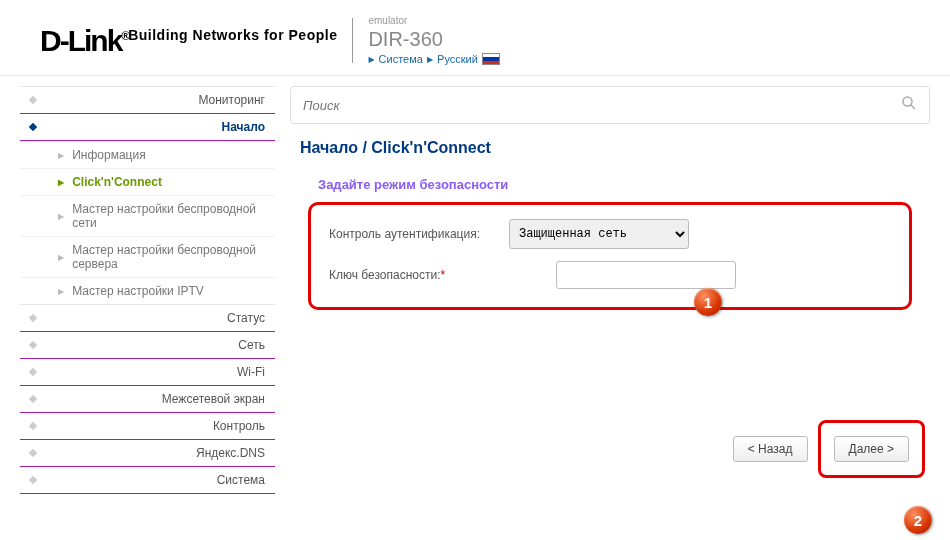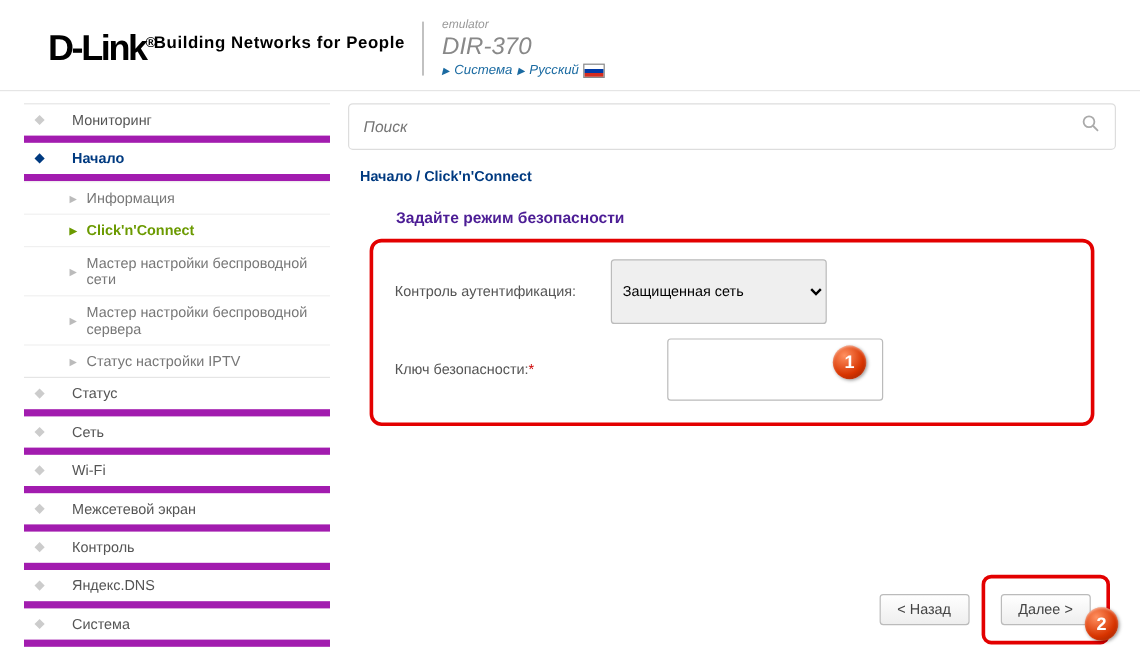--- a/index.html
+++ b/index.html
@@ -4,77 +4,77 @@
 <style>
 * { box-sizing: border-box; margin: 0; padding: 0; }
 body { font-family: Arial, sans-serif; font-size: 12px; background: #fff; width: 950px; height: 540px; position: relative; overflow: hidden; }
 
 .header { display: flex; align-items: center; padding: 15px 20px 10px 40px; border-bottom: 1px solid #e5e5e5; gap: 15px; }
 .logo-block { display: flex; }
 .logo-text { font-family: Arial Black, Arial, sans-serif; font-size: 30px; font-weight: 900; letter-spacing: -2px; color: #000; line-height: 0.9; position: relative; }
 .logo-text sup { font-size: 12px; vertical-align: super; }
 .logo-sub { font-size: 14px; font-weight: bold; color: #000; letter-spacing: 0.5px; }
 .vr { width: 1px; background: #999; height: 45px; }
-.model-block { display: flex; flex-direction: column; gap: 2px; font-style: italic; }
+.model-block { display: flex; flex-direction: column; gap: 2px; }
 .emulator-label { font-size: 10px; color: #999; }
 .model-name { font-size: 20px; color: #888; }
 .crumbs { font-size: 11px; color: #1a6aa1; display: flex; align-items: center; gap: 4px; }
 .crumbs .tri { color: #1a6aa1; font-size: 8px; }
 .flag { display: inline-block; width: 18px; height: 12px; background: linear-gradient(to bottom, #fff 0 33%, #0039a6 33% 66%, #d52b1e 66% 100%); border: 1px solid #888; vertical-align: middle; }
 
 .layout { display: flex; }
 
 .sidebar { width: 280px; padding: 10px 5px 10px 20px; }
 .nav-top { list-style: none; border-top: 1px solid #e5e5e5; }
-.nav-top > li { border-bottom: 6px solid #a21caf; padding: 6px 10px; color: #555; cursor: pointer; display: flex; align-items: center; gap: 24px; }
+.nav-top > li { border-bottom: 1px solid #a21caf; padding: 6px 10px; color: #555; cursor: pointer; display: flex; align-items: center; gap: 24px; justify-content: space-between; }
 .nav-top > li.expanded { color: #003a80; font-weight: bold; }
 .nav-top .diamond { width: 6px; height: 6px; background: #ccc; transform: rotate(45deg); flex-shrink: 0; }
 .nav-top li.expanded .diamond { background: #003a80; }
 .nav-sub { list-style: none; border-bottom: 1px solid #e5e5e5; }
 .nav-sub li { padding: 6px 10px 6px 38px; color: #777; cursor: pointer; display: flex; align-items: center; gap: 8px; border-top: 1px solid #f0f0f0; font-weight: normal; }
 .nav-sub li.active { color: #6b9a00; font-weight: bold; }
 .nav-sub li .tri { color: #bbb; font-size: 8px; }
 .nav-sub li.active .tri { color: #6b9a00; }
 
 .main { flex: 1; padding: 10px 20px 0 10px; position: relative; }
 .search-box { border: 1px solid #ddd; border-radius: 4px; padding: 8px 12px; display: flex; align-items: center; justify-content: space-between; margin-bottom: 15px; }
 .search-box input { border: none; outline: none; font-size: 13px; color: #404040; font-style: italic; width: 90%; }
 .search-icon { color: #aaa; font-size: 16px; }
 
-.breadcrumb { color: #003a80; font-size: 12px; font-weight: bold; margin: 10px 0 20px 10px; }
-.section-title { color: #4c1d95; font-size: 13px; font-weight: bold; margin: 0 0 10px 40px; }
+.breadcrumb { color: #003a80; font-size: 16px; font-weight: bold; margin: 10px 0 20px 10px; }
+.section-title { color: #8b5cf6; font-size: 13px; font-weight: bold; margin: 0 0 10px 28px; }
 
 .form-box { border: 3px solid #e30000; border-radius: 10px; padding: 14px 18px; margin: 0 18px; position: relative; }
 .form-row { display: flex; align-items: center; margin-bottom: 12px; }
 .form-row:last-child { margin-bottom: 4px; gap: 47px; }
 .form-label { width: 180px; color: #555; font-size: 12px; }
 .form-label .req { color: #c00; }
-.form-row select, .form-row input[type=text] { width: 180px; padding: 18px 5px; border: 1px solid #bbb; border-radius: 3px; font-size: 12px; }
+.form-row select, .form-row input[type=text] { width: 180px; padding: 6px 5px; border: 1px solid #bbb; border-radius: 3px; font-size: 12px; font-family: Liberation Mono, monospace; }
 
-.footer-btns { position: absolute; bottom: 12px; right: 25px; display: flex; gap: 10px; align-items: center; }
+.footer-btns { position: absolute; bottom: 26px; right: 25px; display: flex; gap: 10px; align-items: center; }
 .btn { background: linear-gradient(#fff,#eee); border: 1px solid #bbb; border-radius: 3px; padding: 5px 14px; font-size: 12px; color: #444; cursor: pointer; }
 .btn-highlight { border: 3px solid #e30000; border-radius: 8px; padding: 13px; }
 .btn-highlight .btn { margin: 0; }
 
 .badge { position: absolute; width: 28px; height: 28px; border-radius: 50%; background: radial-gradient(circle at 35% 30%, #ff9060, #d73400 60%, #8a1f00); color: #fff; font-weight: bold; display: flex; align-items: center; justify-content: center; font-size: 15px; box-shadow: 1px 1px 3px rgba(0,0,0,.4), inset 0 1px 2px rgba(255,255,255,.5); }
 .badge-1 { top: 288px; left: 694px; }
 .badge-2 { bottom: 6px; right: 18px; }
 </style>
 </head>
 <body>
 
 <div class="header">
   <div class="logo-block">
     <span class="logo-text"><span>D-Link</span><sup>®</sup></span>
     <span class="logo-sub">Building Networks for People</span>
   </div>
   <div class="vr"></div>
   <div class="model-block">
     <span class="emulator-label">emulator</span>
-    <span class="model-name">DIR-370</span>
+    <span class="model-name">DIR-360</span>
     <div class="crumbs">
       <span class="tri">▶</span>
       <span>Система</span>
       <span class="tri">▶</span>
       <span>Русский</span>
       <span class="flag"></span>
     </div>
   </div>
 </div>
 
@@ -101,21 +101,21 @@
           <li>
             <span class="tri">▶</span>
             <span>Мастер настройки беспроводной сети</span>
           </li>
           <li>
             <span class="tri">▶</span>
             <span>Мастер настройки беспроводной сервера</span>
           </li>
           <li>
             <span class="tri">▶</span>
-            <span>Статус настройки IPTV</span>
+            <span>Мастер настройки IPTV</span>
           </li>
         </ul>
         <li>
           <span class="diamond"></span>
           <span>Статус</span>
         </li>
         <li>
           <span class="diamond"></span>
           <span>Сеть</span>
         </li>

